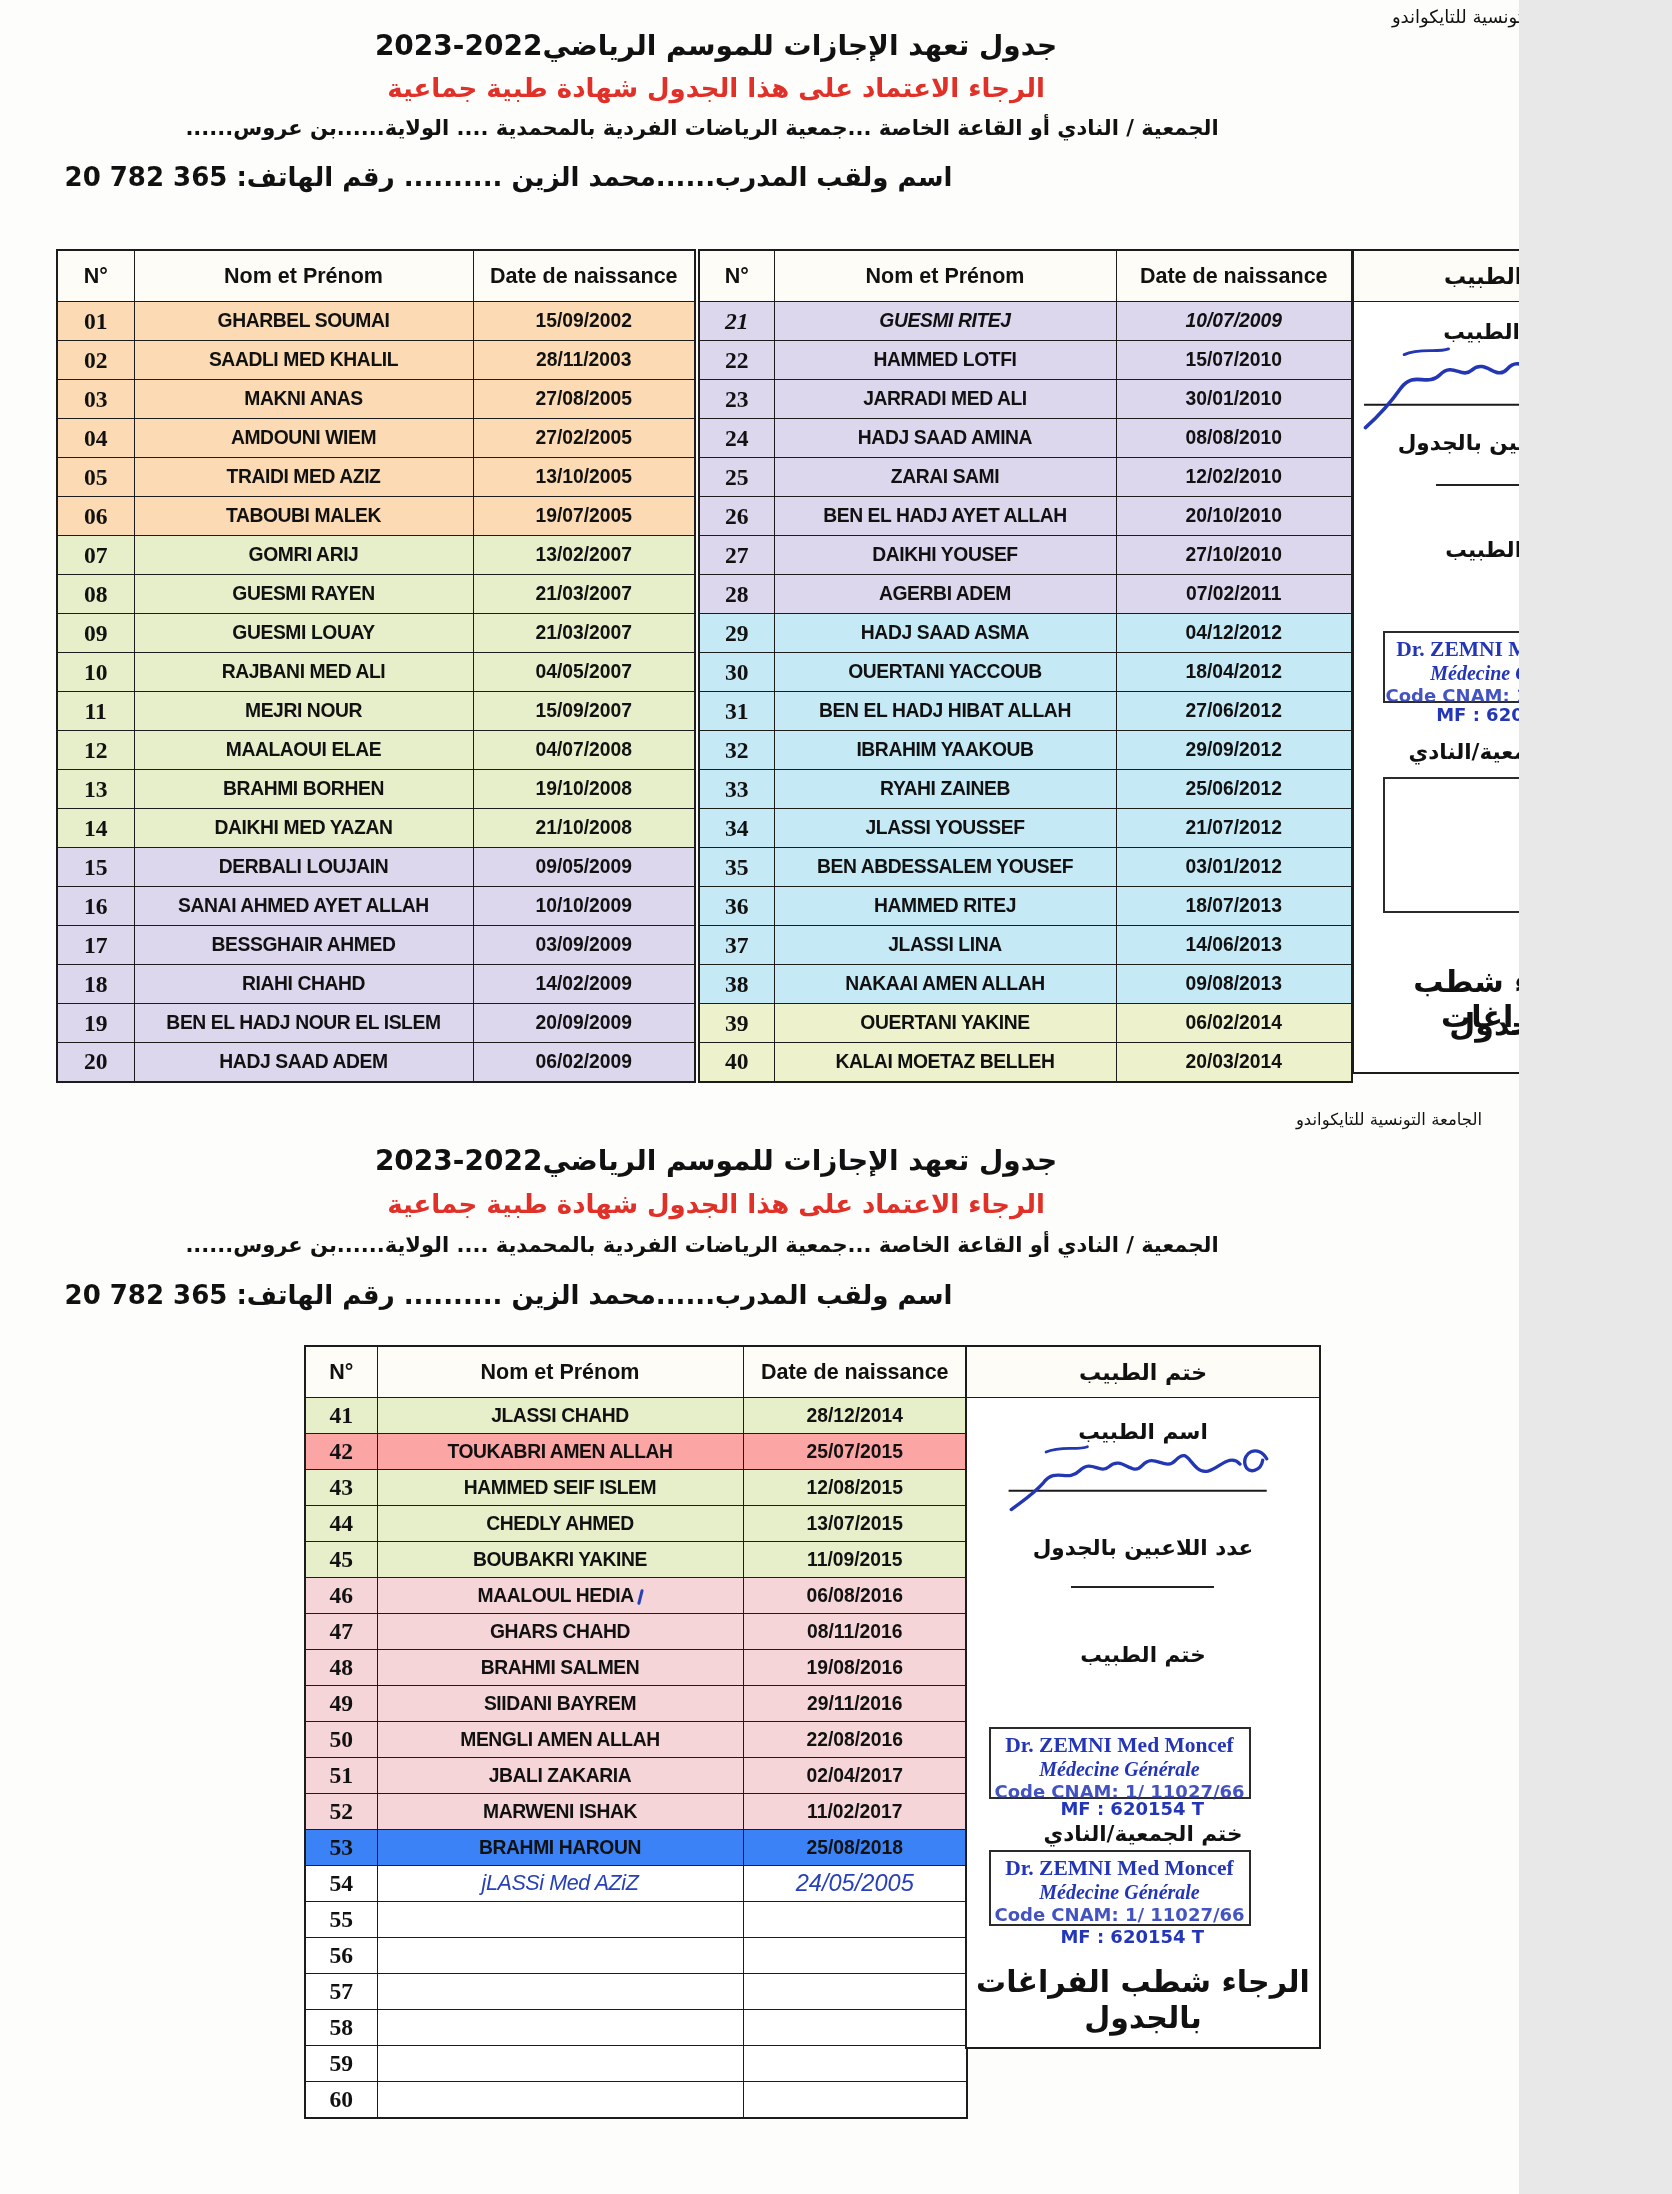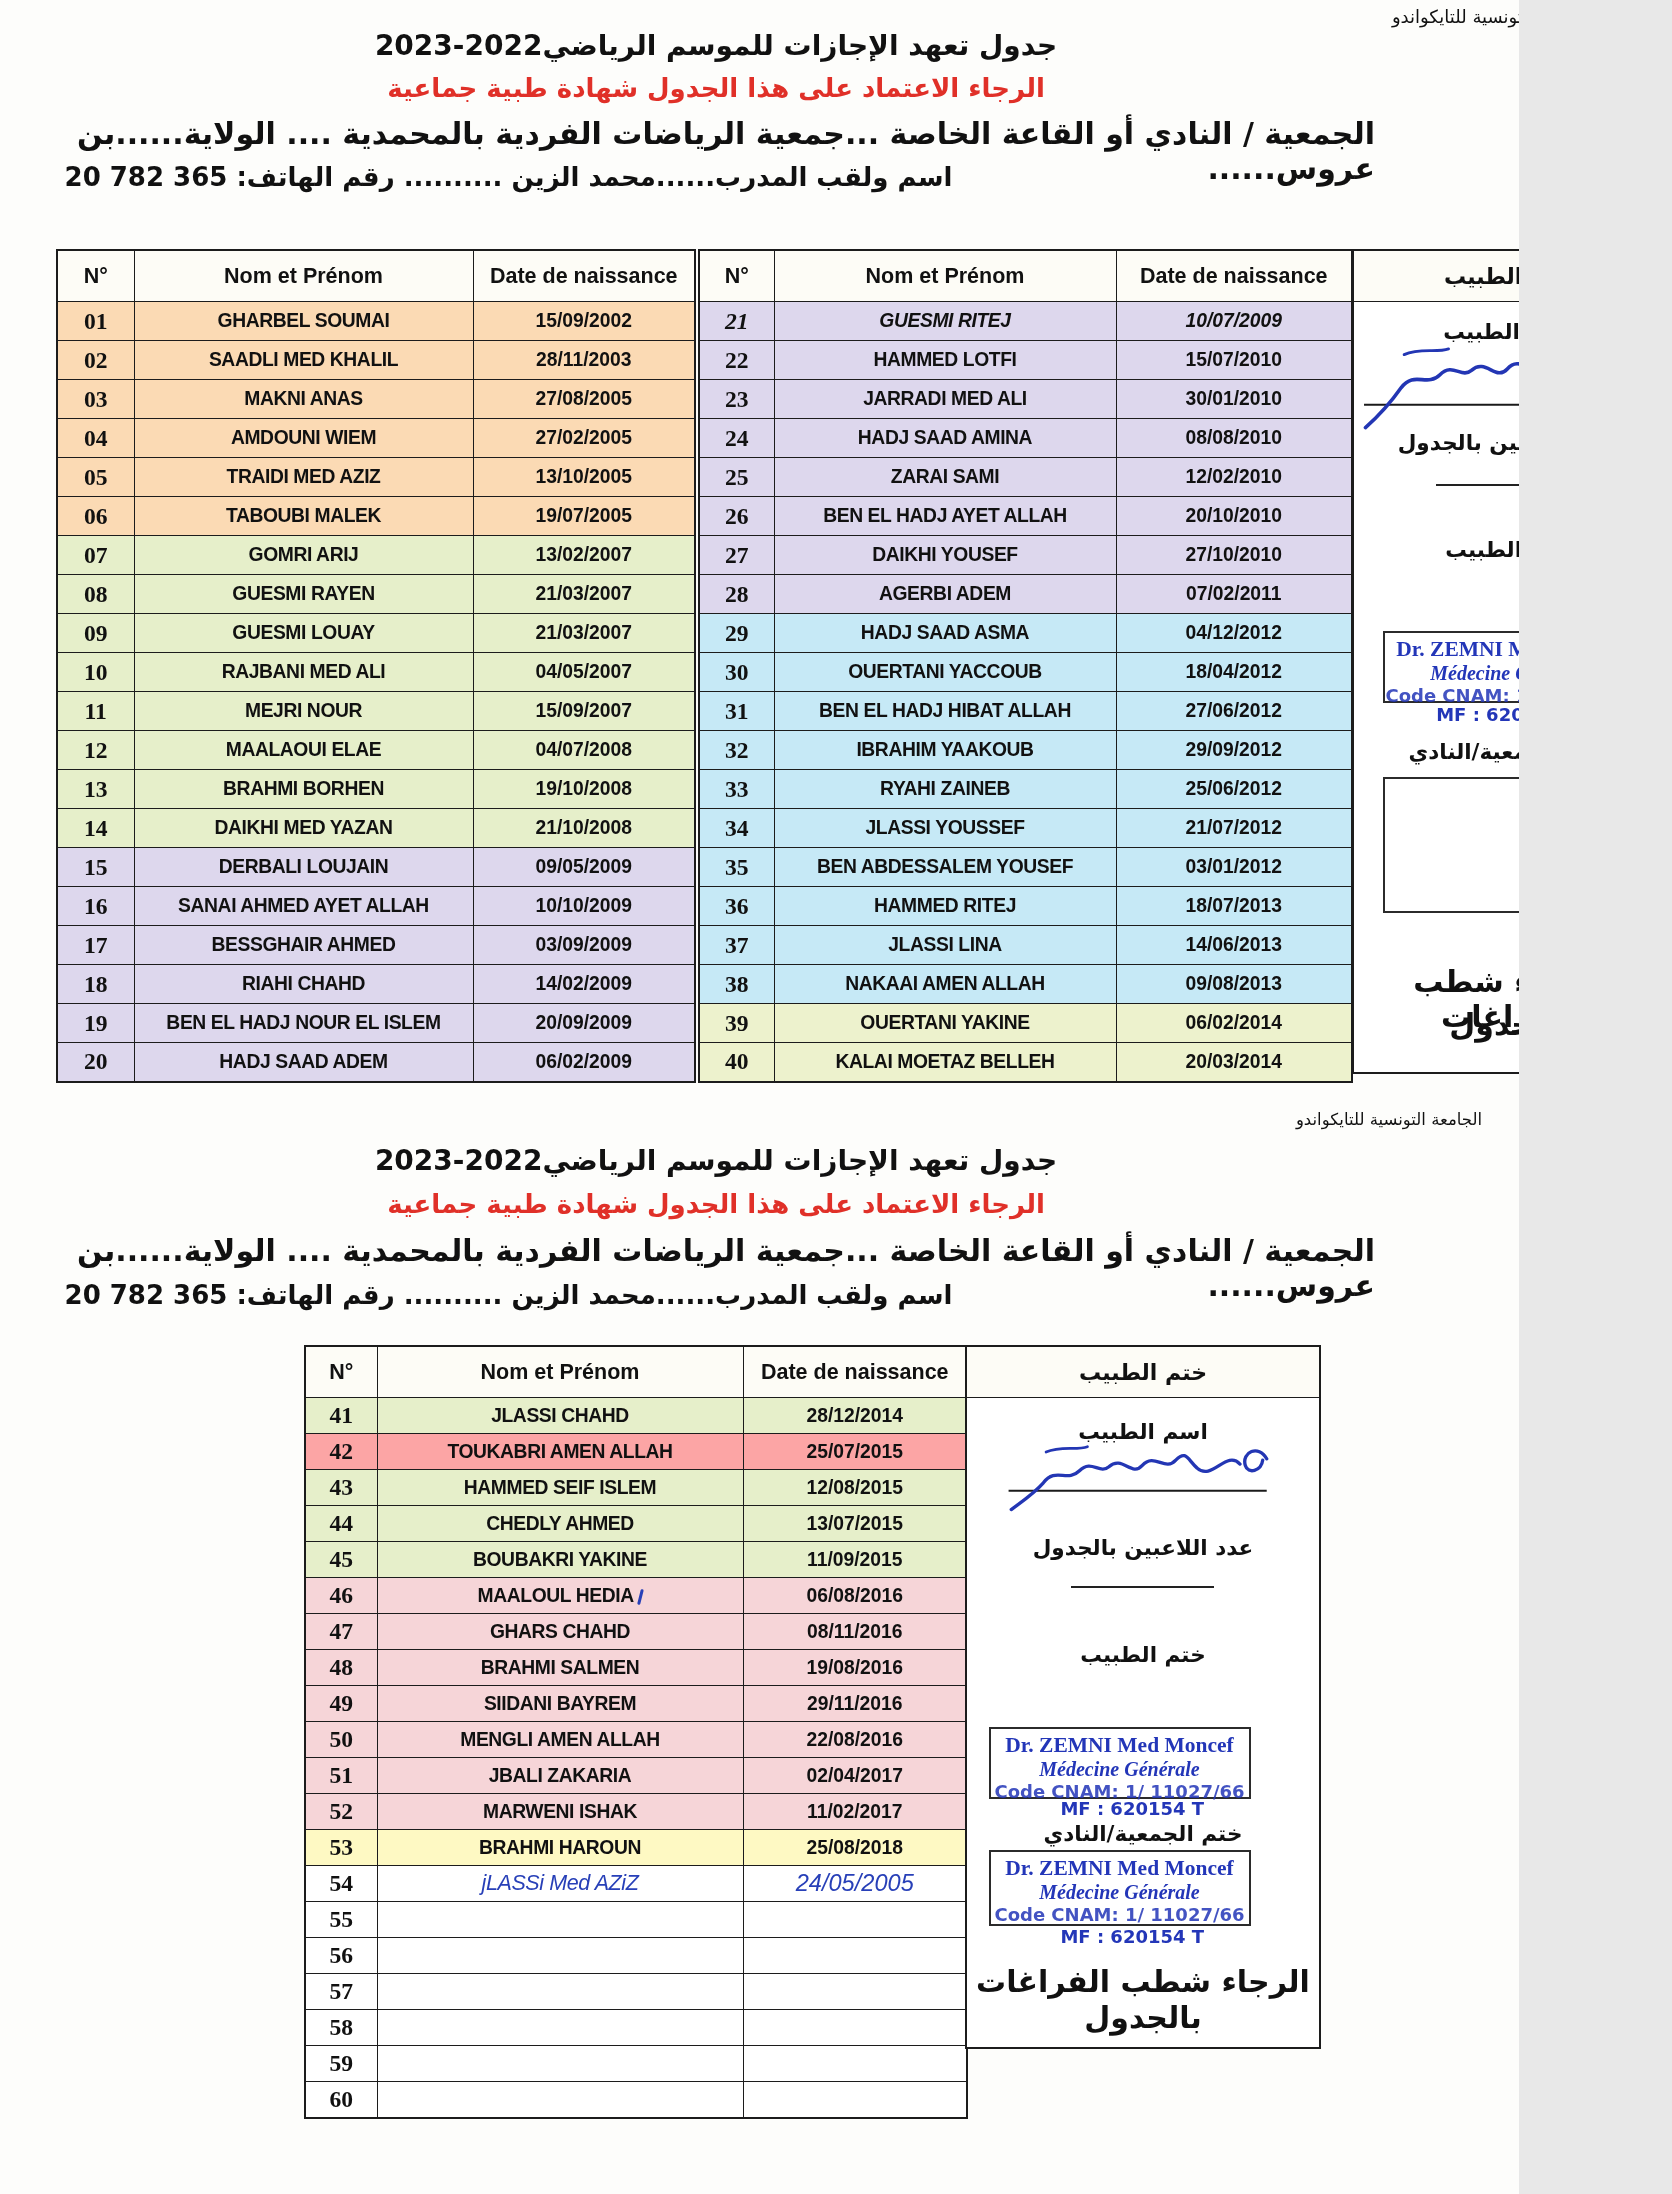--- a/index.html
+++ b/index.html
@@ -5,21 +5,21 @@
   html,body{margin:0;padding:0;background:#e8e8e8;}
   .page{position:relative;width:1519px;height:2194px;background:#fdfdfb;overflow:hidden;
         font-family:"Liberation Sans",sans-serif;color:#111;}
   .abs{position:absolute;}
   .ar{font-family:"DejaVu Sans",sans-serif;direction:rtl;}
   .ltrnum{direction:ltr;unicode-bidi:isolate;}
   .hdrline{text-align:center;font-weight:bold;}
   .fed{font-size:18px;font-weight:normal;text-align:center;}
   .title{font-size:28px;}
   .rednote{font-size:26px;color:#e03028;}
-  .assoc{font-size:30px;text-align:right;}
+  .assoc{font-size:21px;}
   .coach{font-size:26px;}
 
   table.roster{border-collapse:collapse;table-layout:fixed;background:#fff;}
   table.roster th,table.roster td{border:1.4px solid #1c1c1c;padding:0;overflow:hidden;}
   table.roster{border:2.1px solid #1c1c1c;}
   table.roster th{height:50px;background:#fdfcf6;font-weight:bold;font-size:21.5px;}
   th.num-h{font-size:21px;}
   td.num{font-family:"Liberation Serif",serif;font-weight:bold;font-size:23.6px;text-align:center;}
   td.name{font-weight:bold;font-size:19.3px;text-align:center;letter-spacing:-0.4px;}
   td.dob{font-weight:bold;font-size:19.3px;text-align:center;}
@@ -395,21 +395,21 @@
         <tr style="background: rgb(246, 213, 216);">
           <td class="num">51</td>
           <td class="name"><span>JBALI ZAKARIA</span></td>
           <td class="dob"><span>02/04/2017</span></td>
         </tr>
         <tr style="background: rgb(246, 213, 216);">
           <td class="num">52</td>
           <td class="name"><span>MARWENI ISHAK</span></td>
           <td class="dob"><span>11/02/2017</span></td>
         </tr>
-        <tr style="background: #fef9c3; border-radius: 15px;">
+        <tr style="background: #3b82f6; border-radius: 15px;">
           <td class="num">53</td>
           <td class="name"><span>BRAHMI HAROUN</span></td>
           <td class="dob"><span>25/08/2018</span></td>
         </tr>
         <tr style="background: rgb(255, 255, 255);">
           <td class="num">54</td>
           <td class="name"><span class="handwrite">jLASSi Med AZiZ</span></td>
           <td class="dob"><span class="handwrite handdate">24/05/2005</span></td>
         </tr>
         <tr style="background: rgb(255, 255, 255);">

